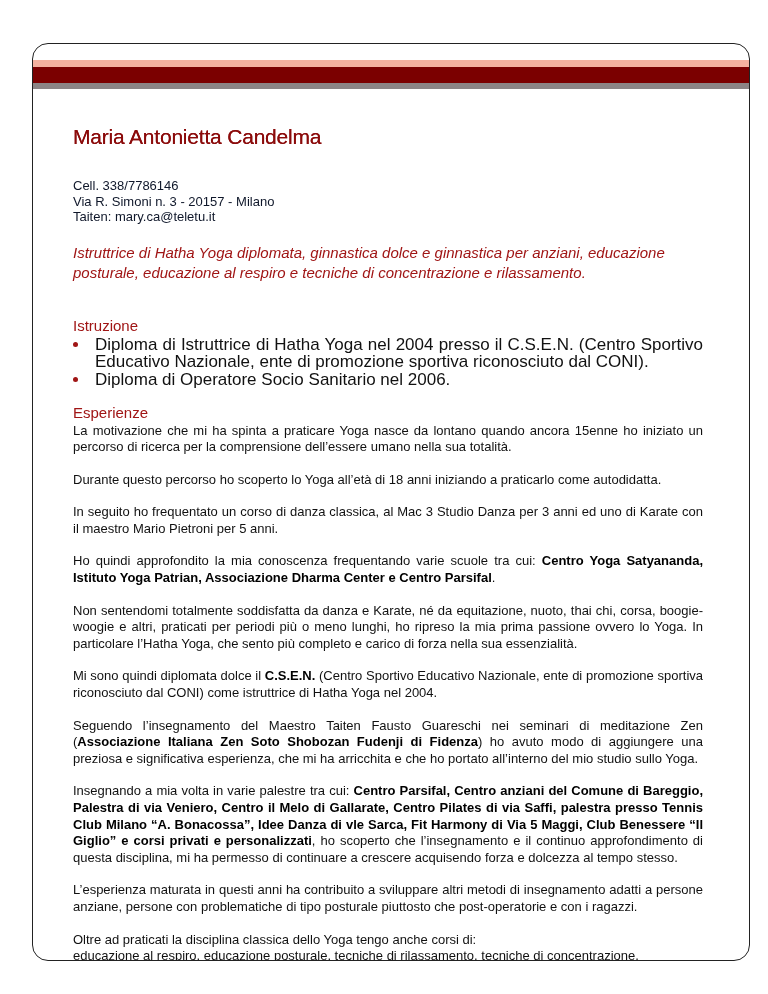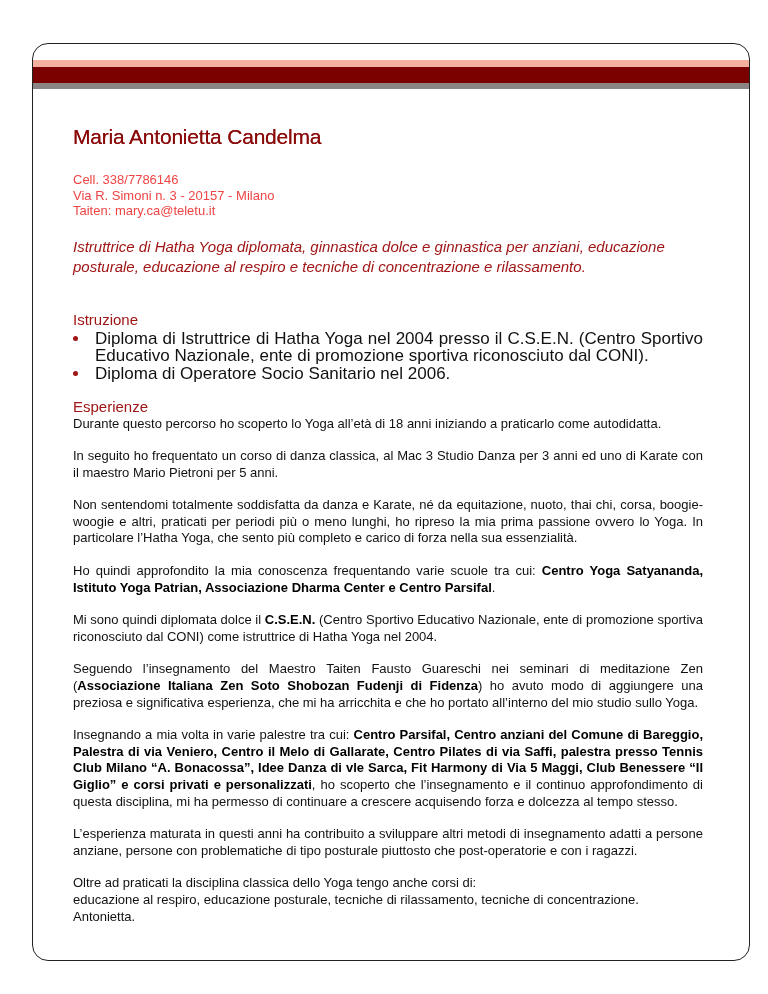--- a/index.html
+++ b/index.html
@@ -44,24 +44,24 @@
     .name {
       font-size: 21px;
       color: #8b0b0b;
       margin: 0;
       font-weight: normal;
       letter-spacing: -0.2px;
       line-height: 26px;
       text-shadow: 0 0 0.4px #8b0b0b;
     }
     .contact {
-      margin-top: 22px;
+      margin-top: 28px;
       font-size: 13px;
       line-height: 15.5px;
-      color: #ef4444;
+      color: #0f172a;
     }
     .tagline {
       margin-top: 18px;
       font-size: 15px;
       font-style: italic;
       color: #a01515;
       line-height: 20px;
     }
     .section-title {
       font-size: 15px;
@@ -142,25 +142,26 @@
         <li>
           <span class="bullet"></span>
           <span>Diploma di Operatore Socio Sanitario nel 2006.</span>
         </li>
       </ul>
     </section>
 
     <section class="esperienze">
       <h2 class="section-title">Esperienze</h2>
 
+      <p class="para first">La motivazione che mi ha spinta a praticare Yoga nasce da lontano quando ancora 15enne ho iniziato un percorso di ricerca per la comprensione dell’essere umano nella sua totalità.</p>
       <p class="para">Durante questo percorso  ho scoperto lo Yoga all’età di 18 anni iniziando a praticarlo come autodidatta.</p>
       <p class="para">In seguito ho frequentato un corso di danza classica, al Mac 3 Studio Danza per 3 anni ed uno di Karate con il maestro Mario Pietroni per 5 anni.</p>
+      <p class="para"><span>Ho quindi approfondito la mia conoscenza frequentando varie scuole tra cui: </span><b>Centro Yoga Satyananda, Istituto Yoga Patrian, Associazione Dharma Center e Centro Parsifal</b><span>.</span></p>
+
       <p class="para">Non  sentendomi totalmente soddisfatta da danza e Karate, né da equitazione, nuoto, thai chi, corsa, boogie-woogie e altri, praticati per periodi più o meno lunghi, ho ripreso la mia prima passione ovvero lo Yoga. In particolare l’Hatha Yoga, che sento più completo e carico di forza nella sua essenzialità.</p>
-
-      <p class="para"><span>Ho quindi approfondito la mia conoscenza frequentando varie scuole tra cui: </span><b>Centro Yoga Satyananda, Istituto Yoga Patrian, Associazione Dharma Center e Centro Parsifal</b><span>.</span></p>
 
       <p class="para"><span>Mi sono quindi diplomata dolce il </span><b>C.S.E.N.</b><span> (Centro Sportivo Educativo Nazionale, ente di promozione sportiva riconosciuto dal CONI) come istruttrice di Hatha Yoga nel 2004.</span></p>
 
       <p class="para"><span>Seguendo l’insegnamento del Maestro Taiten Fausto Guareschi nei seminari di meditazione Zen (</span><b>Associazione Italiana Zen Soto Shobozan Fudenji di Fidenza</b><span>) ho avuto modo di aggiungere una preziosa e significativa esperienza, che mi ha arricchita e che ho portato all’interno del mio studio sullo Yoga.</span></p>
 
       <p class="para"><span>Insegnando a mia volta in varie palestre tra cui: </span><b>Centro Parsifal, Centro anziani del Comune di Bareggio, Palestra di via Veniero, Centro il Melo di Gallarate, Centro Pilates di via Saffi, palestra presso Tennis Club Milano “A. Bonacossa”, Idee Danza di vle Sarca, Fit Harmony di Via 5 Maggi, Club Benessere “Il Giglio”  e corsi privati e personalizzati</b><span>, ho scoperto che l’insegnamento e il continuo approfondimento di questa disciplina, mi ha permesso di continuare a crescere acquisendo forza e dolcezza al tempo stesso.</span></p>
 
       <p class="para">L’esperienza maturata in questi anni ha contribuito a sviluppare altri metodi di insegnamento adatti a persone anziane, persone con problematiche di tipo posturale piuttosto che post-operatorie e con i ragazzi.</p>
 
       <p class="para last-left"><span>Oltre ad praticati la disciplina classica dello Yoga tengo anche corsi di:</span><br><span>educazione al respiro, educazione posturale, tecniche di rilassamento, tecniche di concentrazione.</span><br><span>Antonietta.</span></p>

